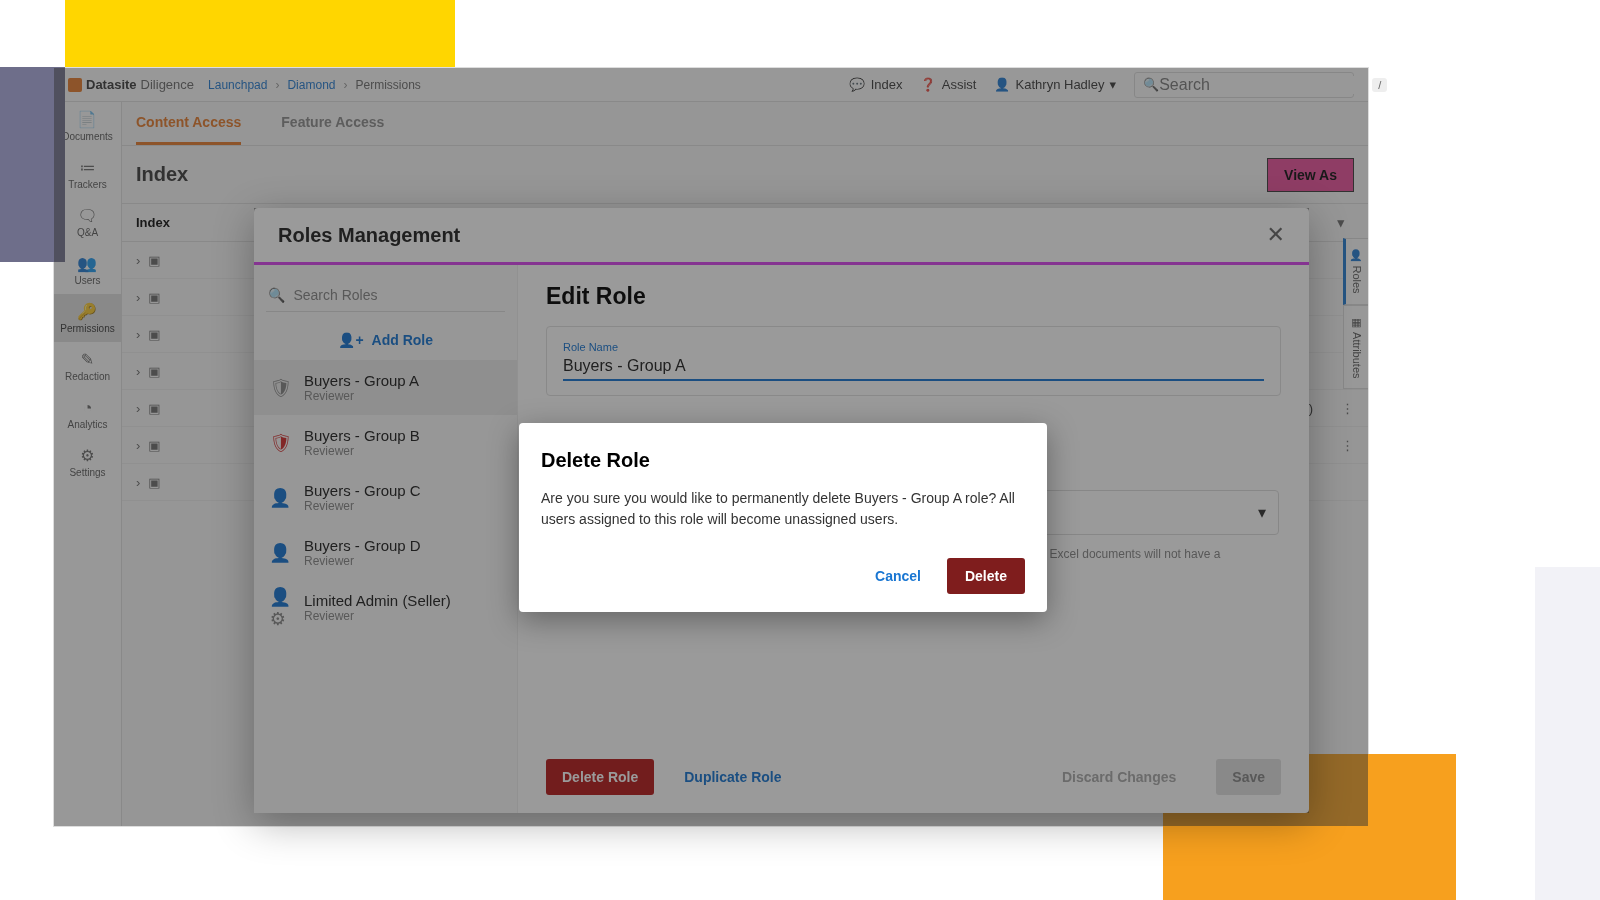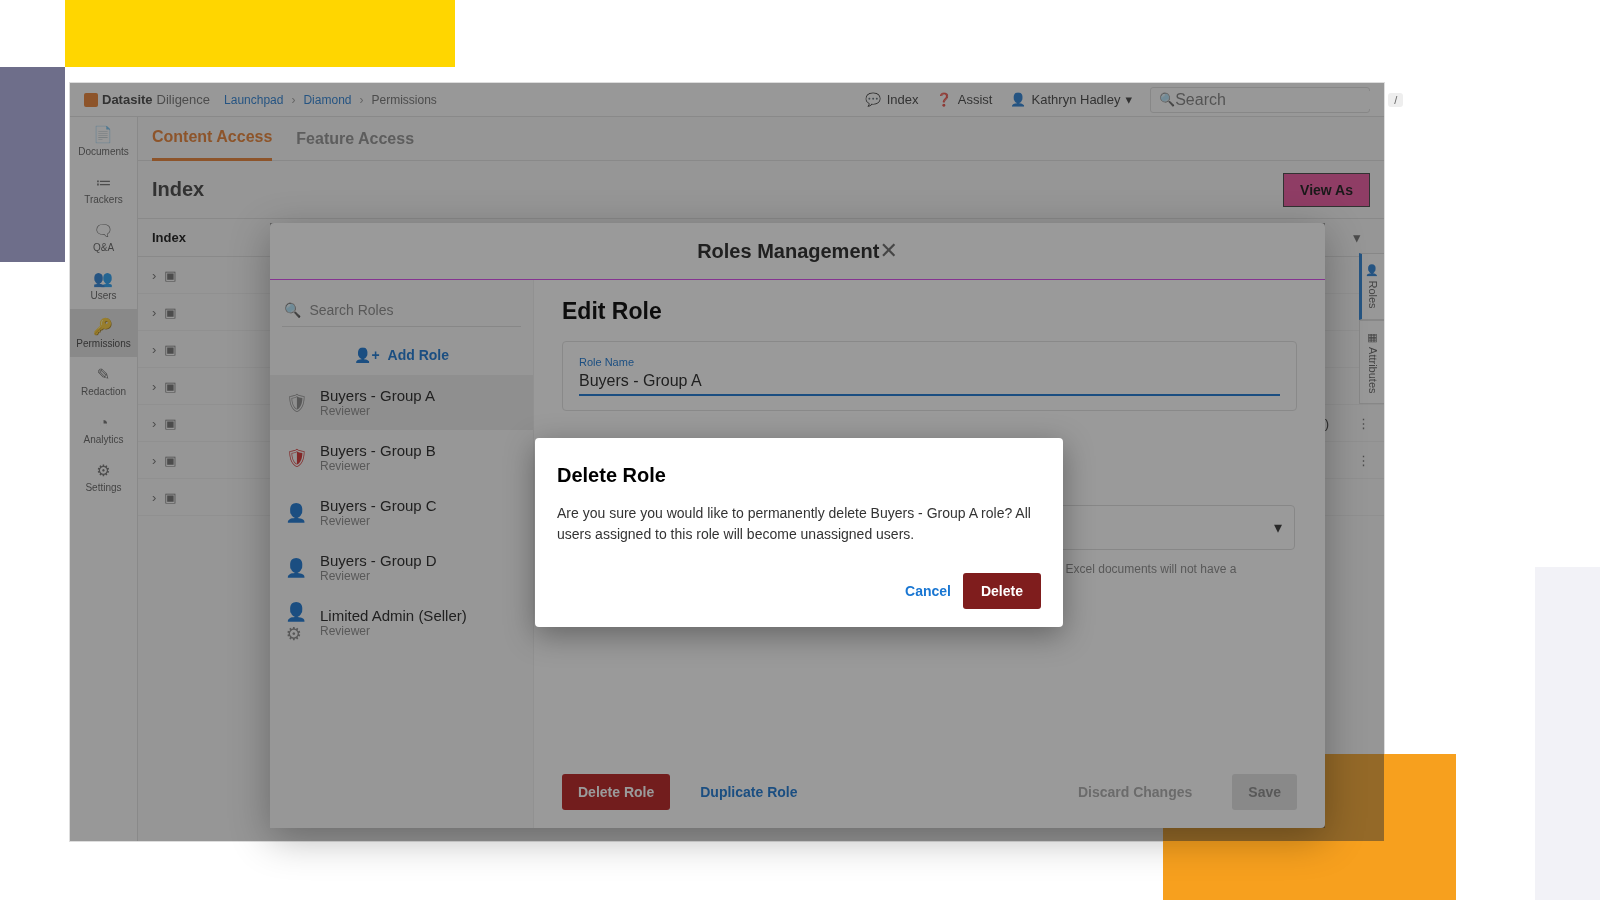--- a/index.html
+++ b/index.html
@@ -5,21 +5,21 @@
 * { box-sizing: border-box; margin: 0; padding: 0; }
 body { font-family: 'Segoe UI', Arial, sans-serif; background: #fff; width: 1600px; height: 900px; overflow: hidden; position: relative; }
 
 
 .deco-yellow { position: absolute; top: 0; left: 65px; width: 390px; height: 67px; background: #ffd600; z-index: 1; }
 .deco-purple { position: absolute; top: 67px; left: 0; width: 65px; height: 195px; background: #6e6e8a; z-index: 1; }
 .deco-orange { position: absolute; bottom: 0; right: 144px; width: 293px; height: 146px; background: #f7a01e; z-index: 1; }
 .deco-grey { position: absolute; bottom: 0; right: 0; width: 65px; height: 333px; background: #f2f2f7; z-index: 1; }
 
 
-.app-frame { position: absolute; top: 67px; left: 69px; width: 1316px; height: 760px; background: #f7f7f7; border: 1px solid #ddd; margin-top: 15px; }
+.app-frame { position: absolute; top: 67px; left: 53px; width: 1316px; height: 760px; background: #f7f7f7; border: 1px solid #ddd; }
 
 
 .dim { position: absolute; inset: 0; background: rgba(50,50,50,0.5); z-index: 10; pointer-events: none; }
 
 
 .topbar { height: 34px; background: #fff; border-bottom: 1px solid #e0e0e0; display: flex; align-items: center; padding: 0 14px; font-size: 13px; }
 .brand { display: flex; align-items: center; gap: 4px; margin-right: 14px; }
 .brand-icon { width: 14px; height: 14px; background: #e87722; border-radius: 2px; }
 .brand-name { font-weight: 700; color: #333; }
 .brand-sub { color: #666; font-weight: 300; }
@@ -33,21 +33,21 @@
 .slash-key { background: #eee; border-radius: 3px; padding: 1px 6px; font-size: 11px; color: #666; margin-left: 6px; }
 
 
 .leftnav { position: absolute; top: 34px; left: 0; width: 68px; height: calc(100% - 34px); background: #fff; border-right: 1px solid #e0e0e0; display: flex; flex-direction: column; }
 .nav-item { display: flex; flex-direction: column; align-items: center; justify-content: center; height: 48px; font-size: 10px; color: #555; cursor: pointer; gap: 2px; }
 .nav-item.active { background: #e0e0e0; color: #333; }
 .nav-icon { font-size: 16px; color: #666; }
 
 
 .main { position: absolute; top: 34px; left: 68px; right: 0; bottom: 0; background: #fafafa; }
-.tabs-row { height: 44px; border-bottom: 1px solid #e0e0e0; display: flex; align-items: center; padding: 0 14px; gap: 24px; font-size: 16px; }
+.tabs-row { height: 44px; border-bottom: 1px solid #e0e0e0; display: flex; align-items: flex-start; padding: 0 14px; gap: 40px; font-size: 14px; }
 .tab { padding: 12px 0; color: #888; cursor: pointer; font-weight: 600; }
 .tab.active { color: #e87722; border-bottom: 3px solid #e87722; }
 .page-header { height: 58px; display: flex; align-items: center; justify-content: space-between; padding: 0 14px; border-bottom: 1px solid #e0e0e0; }
 .page-title { font-size: 20px; font-weight: 600; color: #333; }
 .view-as-btn { border: 1px solid #333; background: #ec4899; padding: 8px 16px; font-size: 14px; font-weight: 600; cursor: pointer; }
 
 .index-row { height: 38px; display: flex; align-items: center; padding: 0 14px; font-size: 13px; font-weight: 600; border-bottom: 1px solid #e0e0e0; }
 .index-row .spacer { flex: 1; }
 .caret-down { margin-right: 10px; color: #666; }
 
@@ -57,21 +57,21 @@
 .tree-row .folder-icon { color: #666; }
 .tree-row .menu-dots { margin-left: auto; color: #666; cursor: pointer; }
 
 
 .right-tabs { position: absolute; right: -1px; top: 136px; width: 26px; display: flex; flex-direction: column; }
 .rtab { background: #fff; border: 1px solid #ddd; writing-mode: vertical-rl; text-orientation: mixed; font-size: 11px; padding: 10px 4px; text-align: center; color: #555; cursor: pointer; }
 .rtab.a { border-left: 3px solid #1976d2; }
 
 
 .roles-modal { position: absolute; top: 140px; left: 200px; width: 1055px; height: 605px; background: #fff; border-radius: 4px; box-shadow: 0 10px 40px rgba(0,0,0,0.3); z-index: 20; display: flex; flex-direction: column; }
-.roles-header { height: 57px; display: flex; align-items: center; justify-content: center; padding: 0 24px; border-bottom: 1px solid #d946ef; }
+.roles-header { height: 57px; display: flex; align-items: center; justify-content: space-between; padding: 0 24px; border-bottom: 3px solid #d946ef; }
 .roles-title { font-size: 20px; font-weight: 700; color: #222; }
 .close-x { font-size: 22px; color: #666; cursor: pointer; }
 .roles-body { flex: 1; display: flex; }
 .roles-left { width: 264px; border-right: 1px solid #eee; background: #fafafa; display: flex; flex-direction: column; padding: 10px 0; }
 .search-roles { margin: 8px 12px; display: flex; align-items: center; gap: 8px; border-bottom: 1px solid #ddd; padding: 4px 2px 8px; color: #888; font-size: 14px; }
 .add-role { display: flex; align-items: center; justify-content: center; gap: 8px; color: #1976d2; font-weight: 600; padding: 12px; font-size: 14px; cursor: pointer; }
 .role-item { display: flex; align-items: center; gap: 12px; padding: 12px 16px; cursor: pointer; }
 .role-item.selected { background: #ebebeb; }
 .role-icon { width: 22px; height: 22px; display: flex; align-items: center; justify-content: center; font-size: 18px; color: #888; }
 .role-icon.red { color: #d32f2f; }
@@ -90,21 +90,21 @@
 .btn { padding: 10px 16px; font-size: 14px; font-weight: 600; border: none; cursor: pointer; border-radius: 3px; }
 .btn-delete { background: #b71c1c; color: #fff; }
 .btn-link { background: none; color: #1976d2; }
 .btn-muted { background: none; color: #aaa; margin-left: auto; }
 .btn-save { background: #e0e0e0; color: #888; margin-left: 10px; }
 
 
 .confirm-dialog { position: absolute; top: 355px; left: 465px; width: 528px; background: #fff; border-radius: 4px; box-shadow: 0 8px 30px rgba(0,0,0,0.35); z-index: 30; padding: 26px 22px 18px; }
 .confirm-title { font-size: 20px; font-weight: 700; margin-bottom: 16px; }
 .confirm-text { font-size: 14px; color: #333; line-height: 1.5; margin-bottom: 28px; }
-.confirm-actions { display: flex; justify-content: flex-end; gap: 0; }
+.confirm-actions { display: flex; justify-content: flex-end; gap: 14px; }
 .btn-cancel { background: none; color: #1976d2; font-weight: 600; padding: 10px 12px; border: none; cursor: pointer; font-size: 14px; }
 .btn-confirm-del { background: #7f1d1d; color: #fff; padding: 10px 18px; border: none; border-radius: 3px; font-weight: 600; cursor: pointer; font-size: 14px; }
 
 .roles-dim { position: absolute; inset: 0; background: rgba(30,30,30,0.45); z-index: 25; }
 </style>
 </head>
 <body>
 
 <div class="deco-yellow"></div>
 <div class="deco-purple"></div>

